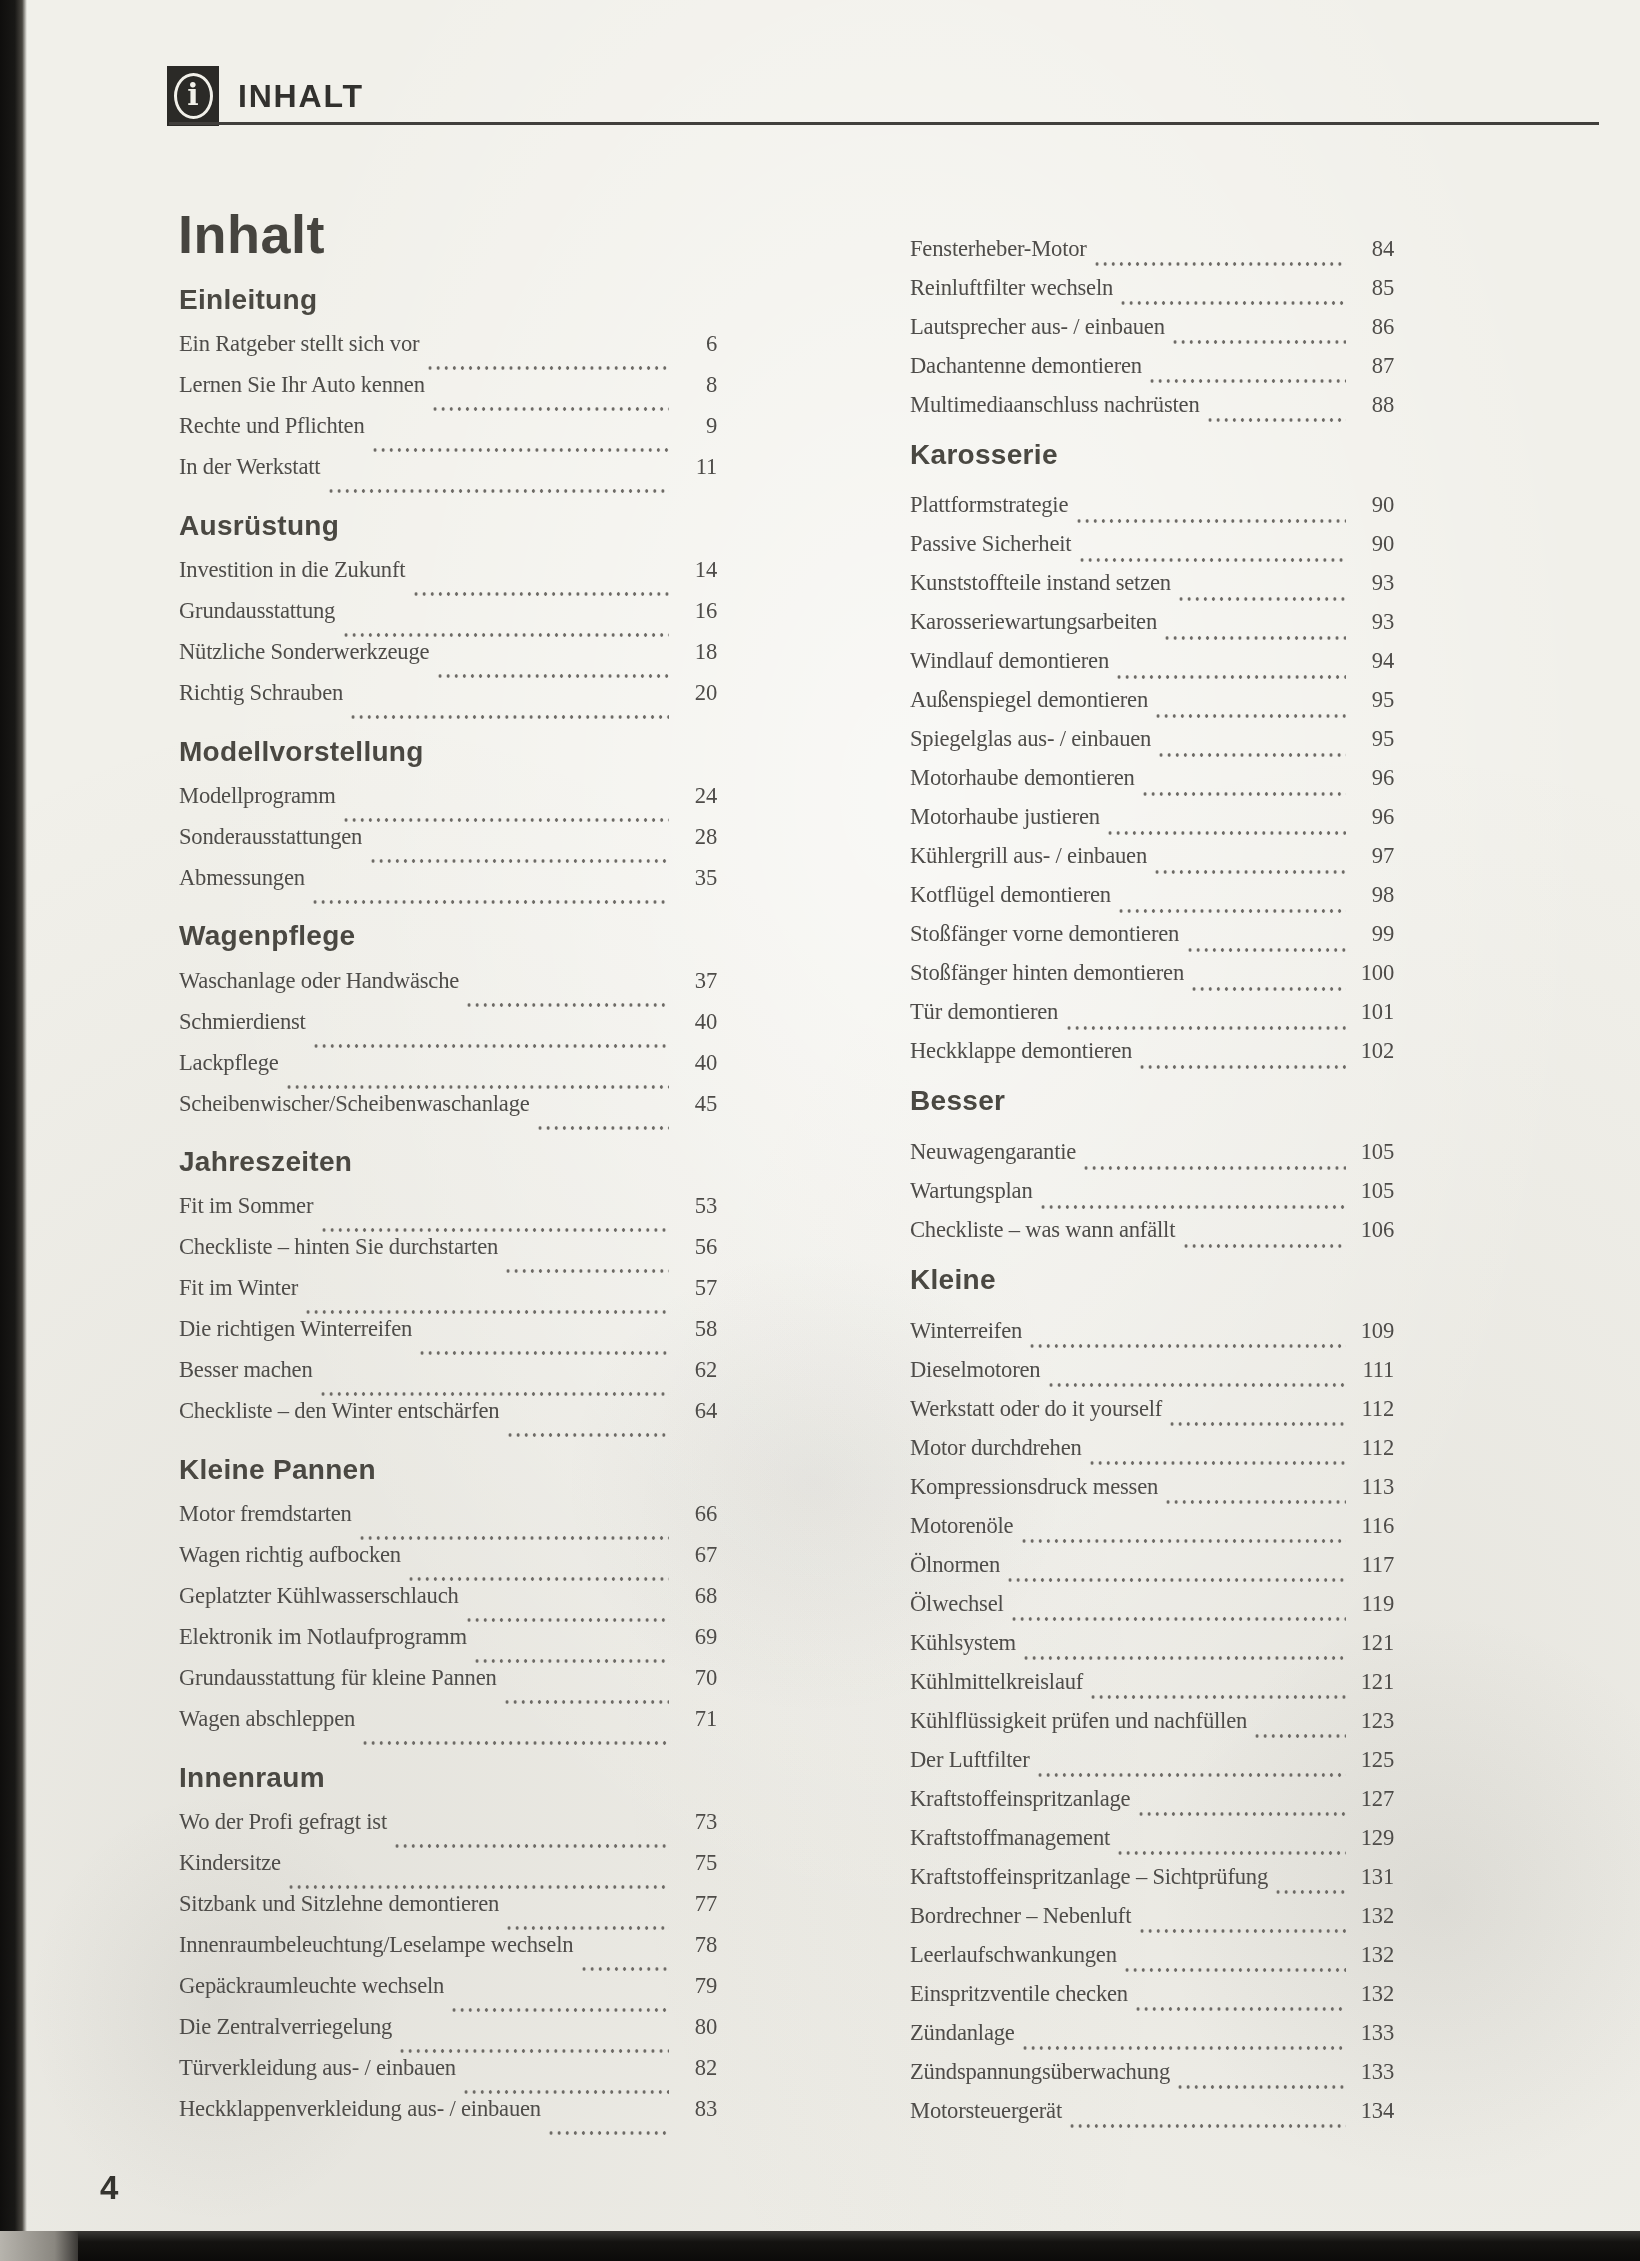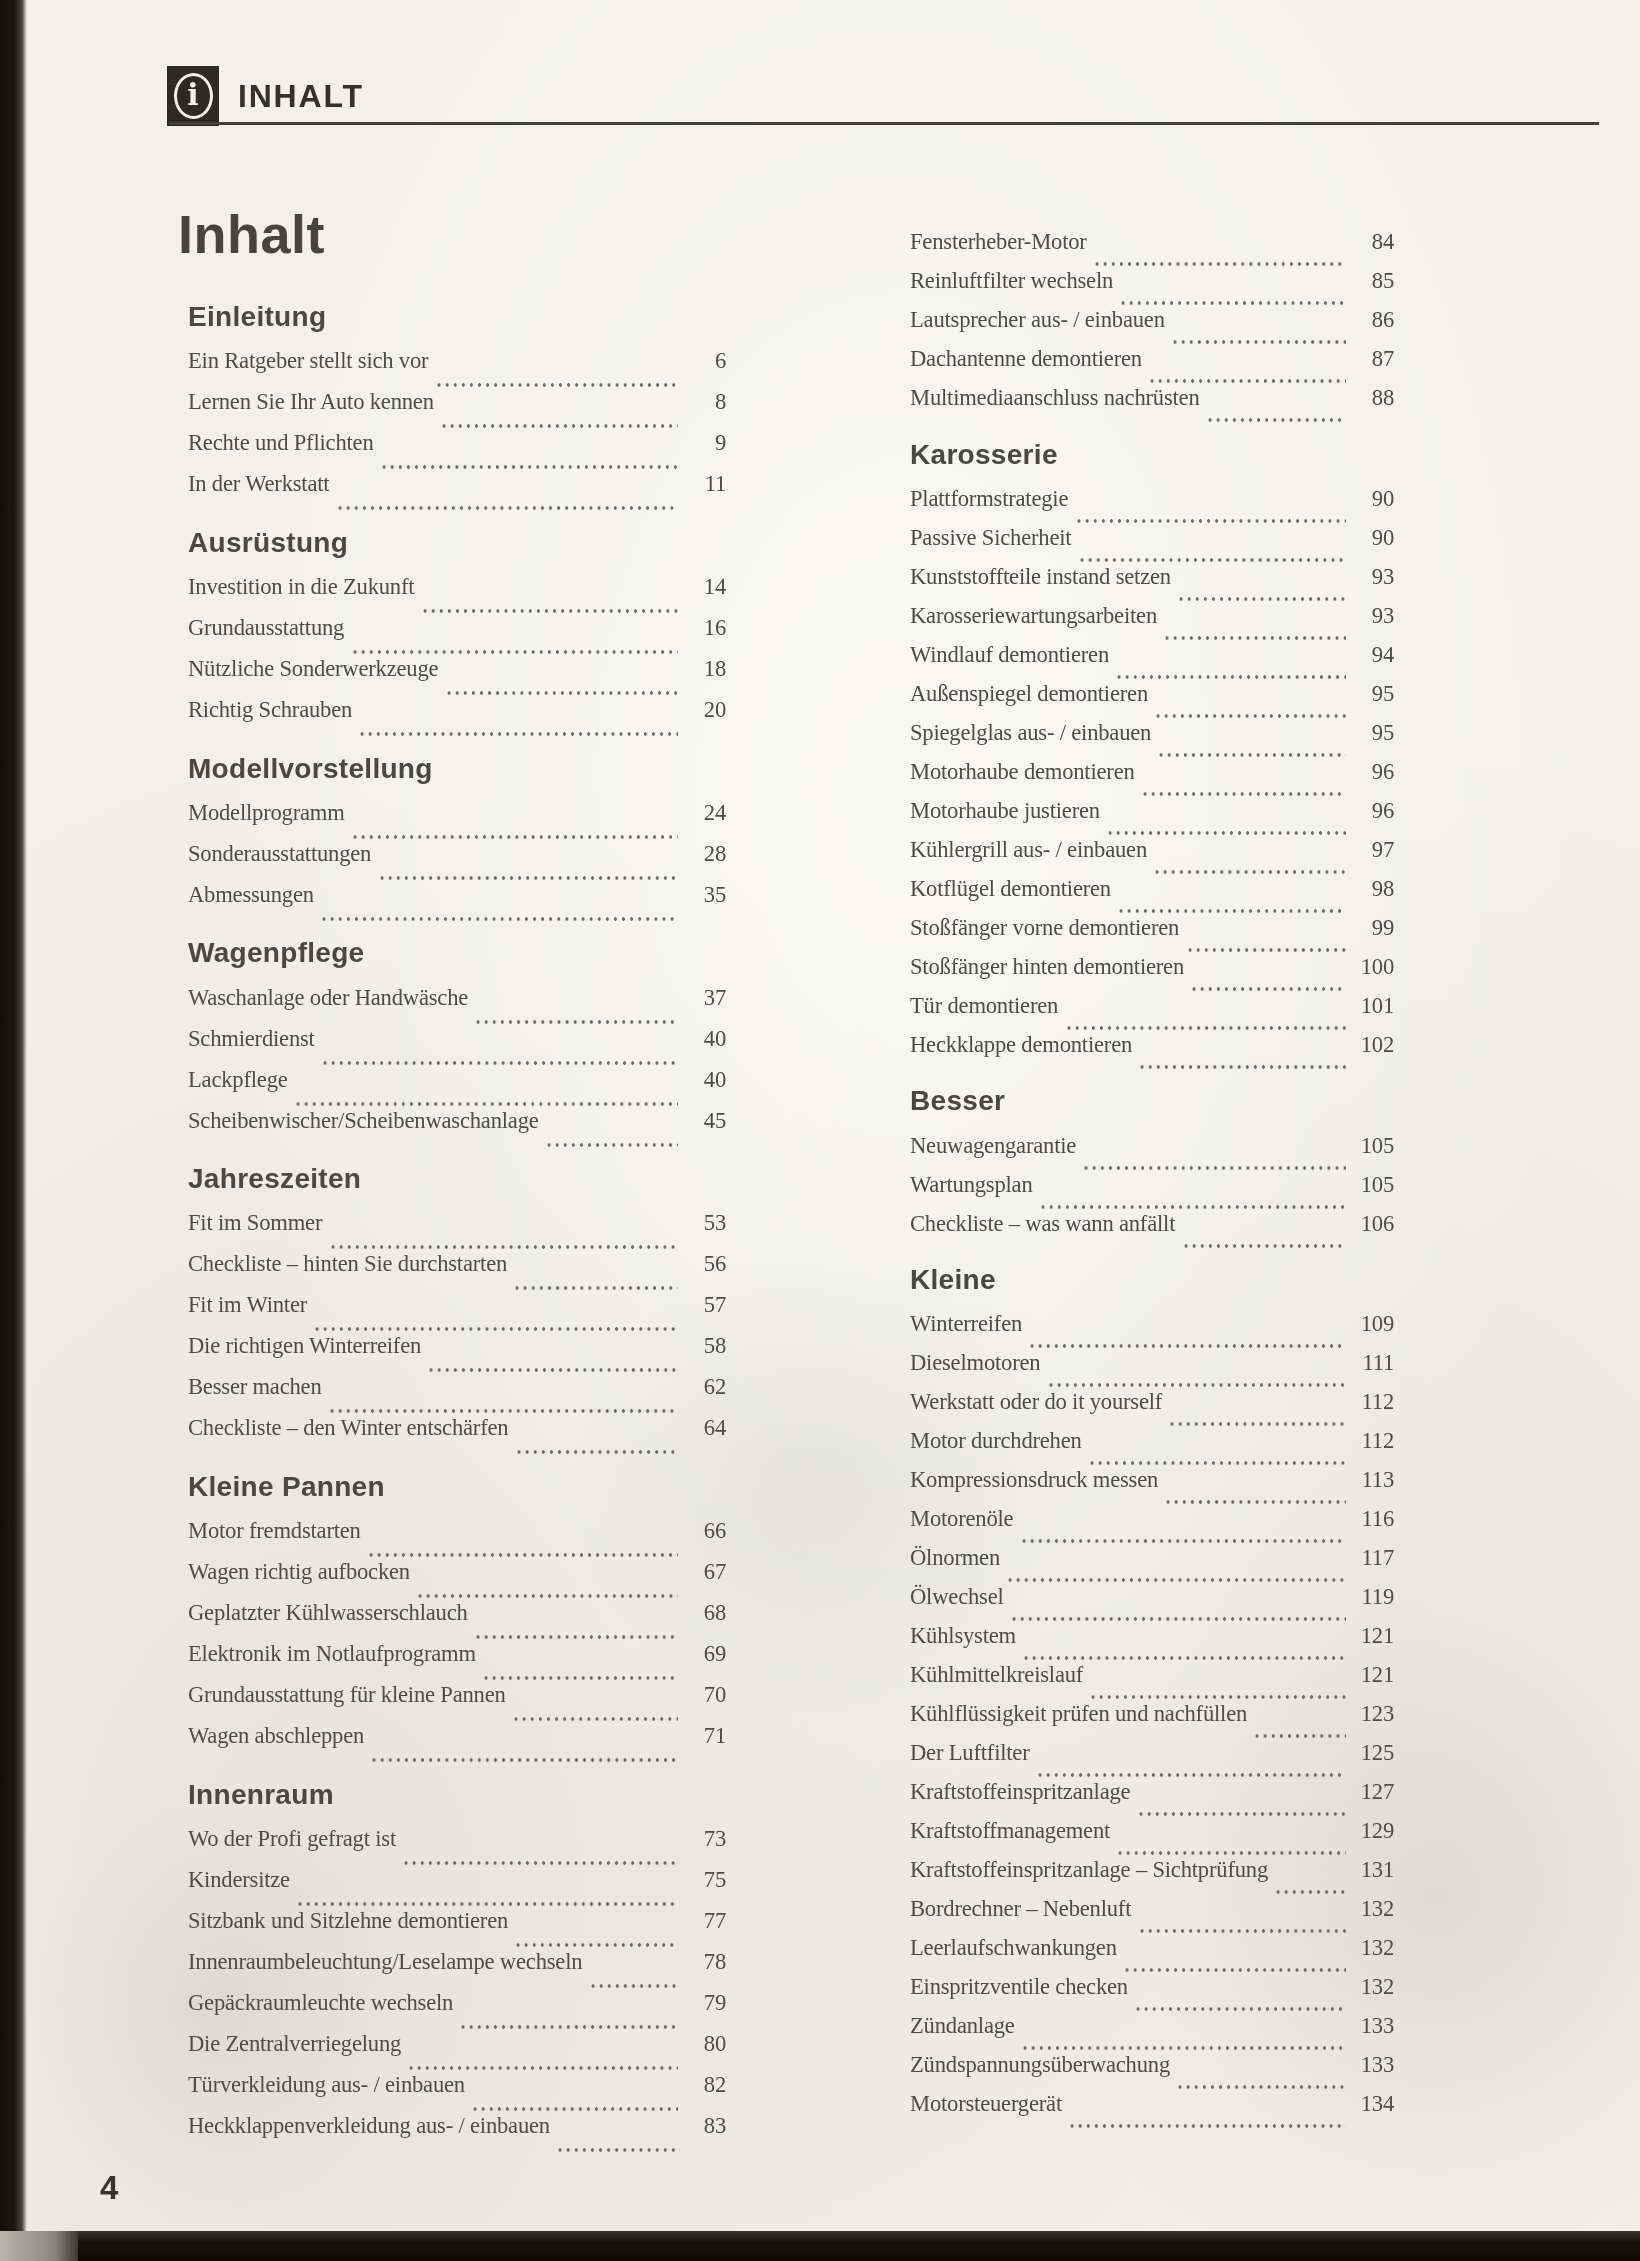--- a/index.html
+++ b/index.html
@@ -61,37 +61,37 @@
 
   
   .doc-title{
     position:absolute;left:178px;top:203px;
     font-family:"Liberation Sans", sans-serif;font-weight:bold;
     font-size:54px;color:#46443f;letter-spacing:0.5px;
   }
 
   
   .col{position:absolute;}
-  .col-left{left:179px;top:301px;width:538px;margin-left:9px;}
+  .col-left{left:179px;top:284px;width:538px;}
   .col-right{left:910px;top:229px;width:484px;}
 
   .sec-heading{
     font-family:"Liberation Sans", sans-serif;font-weight:bold;
     font-size:28px;line-height:31px;height:31px;
     margin:14.5px 0 16.3px 0;color:#4a4842;letter-spacing:0.3px;
   }
   .col > .sec-heading:first-child{margin-top:0;}
 
   .entry{
     display:flex;align-items:baseline;
     font-size:22.6px;letter-spacing:-0.2px;color:#4e4c49;
     white-space:nowrap;
   }
   .col-left  .entry{height:41px;}
-  .col-right .entry{height:39px;}
+  .col-right .entry{height:39px;align-items:center;}
   .entry .label{flex:0 0 auto;}
   .entry .dots{
     flex:1 1 auto;min-width:9px;margin:0 6.3px;
     align-self:flex-end;
     height:28px;
     background-image:radial-gradient(circle, #6d6a65 1.5px, rgba(0,0,0,0) 1.9px);
     background-size:8.1px 8.1px;background-repeat:repeat-x;background-position:0 100%;
   }
   .entry .pg{flex:0 0 auto;min-width:42px;text-align:right;}
 

